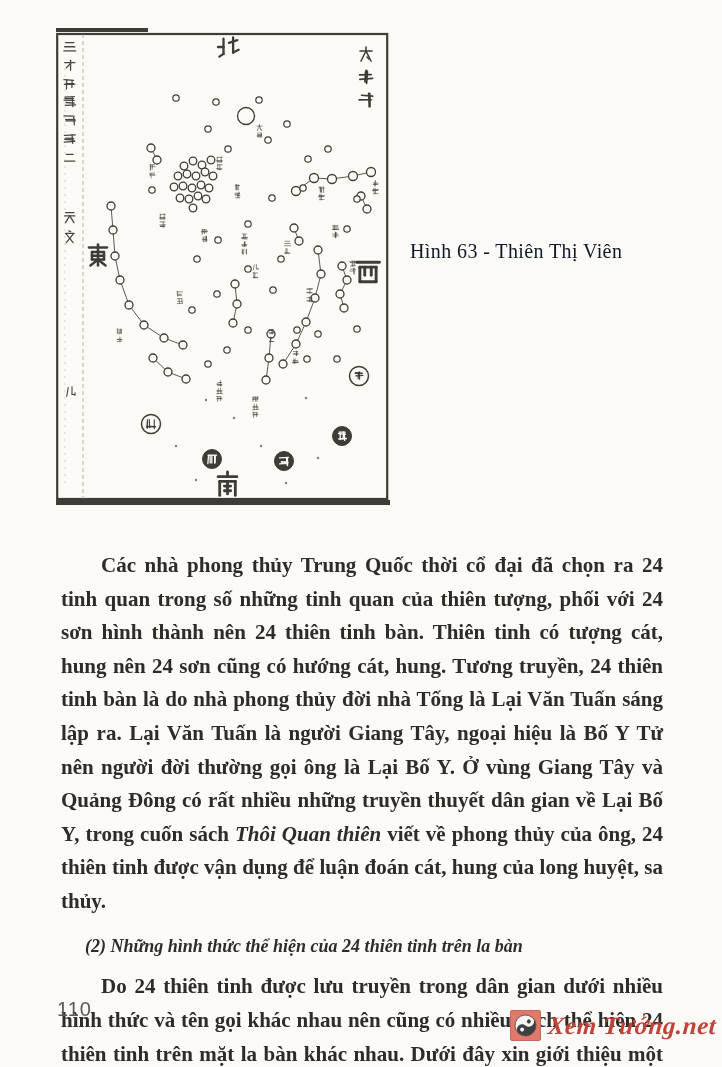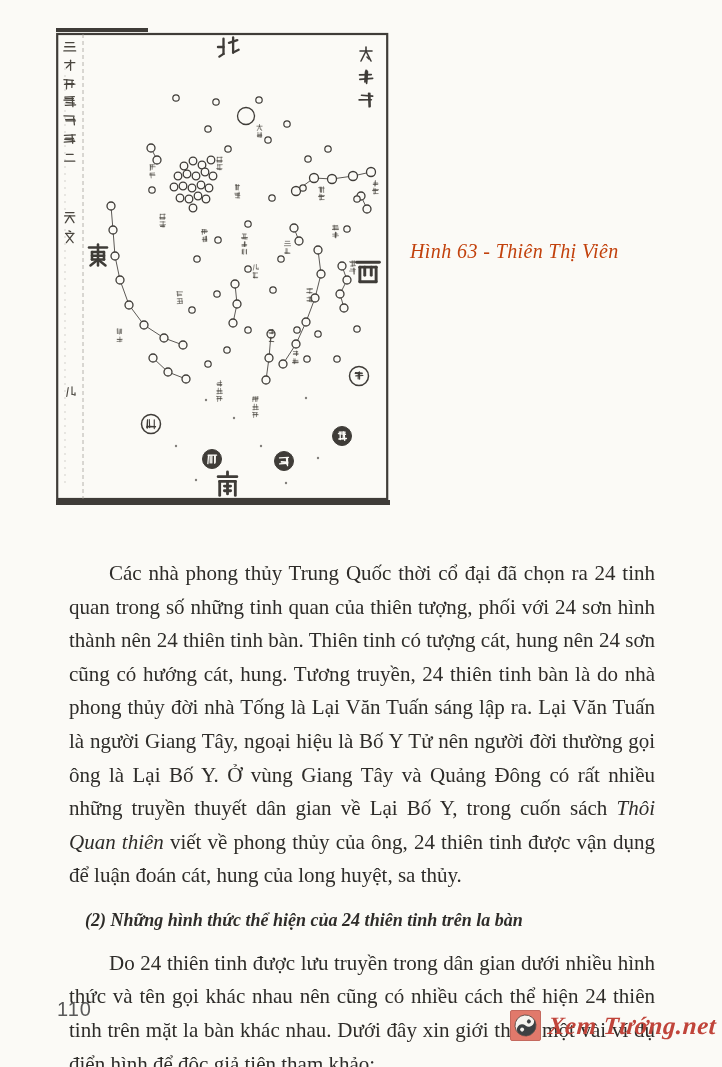--- a/index.html
+++ b/index.html
@@ -17,27 +17,27 @@
     width:722px;height:1067px;
     background:var(--paper);
     margin:0 auto;
     overflow:hidden;
     font-family:"Liberation Serif","DejaVu Serif",serif;
     color:var(--text);
   }
   .chart-svg{position:absolute;left:56px;top:28px;}
   .caption{
     position:absolute;left:410px;top:240px;width:300px;
-    font-style:italic;font-size:20px;color:#c2410c;letter-spacing:.4px;
+    font-size:20px;color:#0f172a;letter-spacing:.4px;
   }
   .text-block{
     position:absolute;left:57px;top:545px;width:610px;
     font-size:21px;line-height:1.6;text-align:justify;
   }
-  .para{margin:12px;text-indent:40px;}
+  .para{margin:4px;text-indent:40px;font-weight:bold;}
   .para i{font-style:italic;}
   .heading{
     margin:13px 0 10px 0;text-indent:28px;
     font-weight:bold;font-style:italic;font-size:18px;
   }
   .pagenum{
     position:absolute;left:57px;top:998px;
     font-family:"Liberation Sans","DejaVu Sans",sans-serif;
     font-size:20px;color:#595959;letter-spacing:1px;
   }

